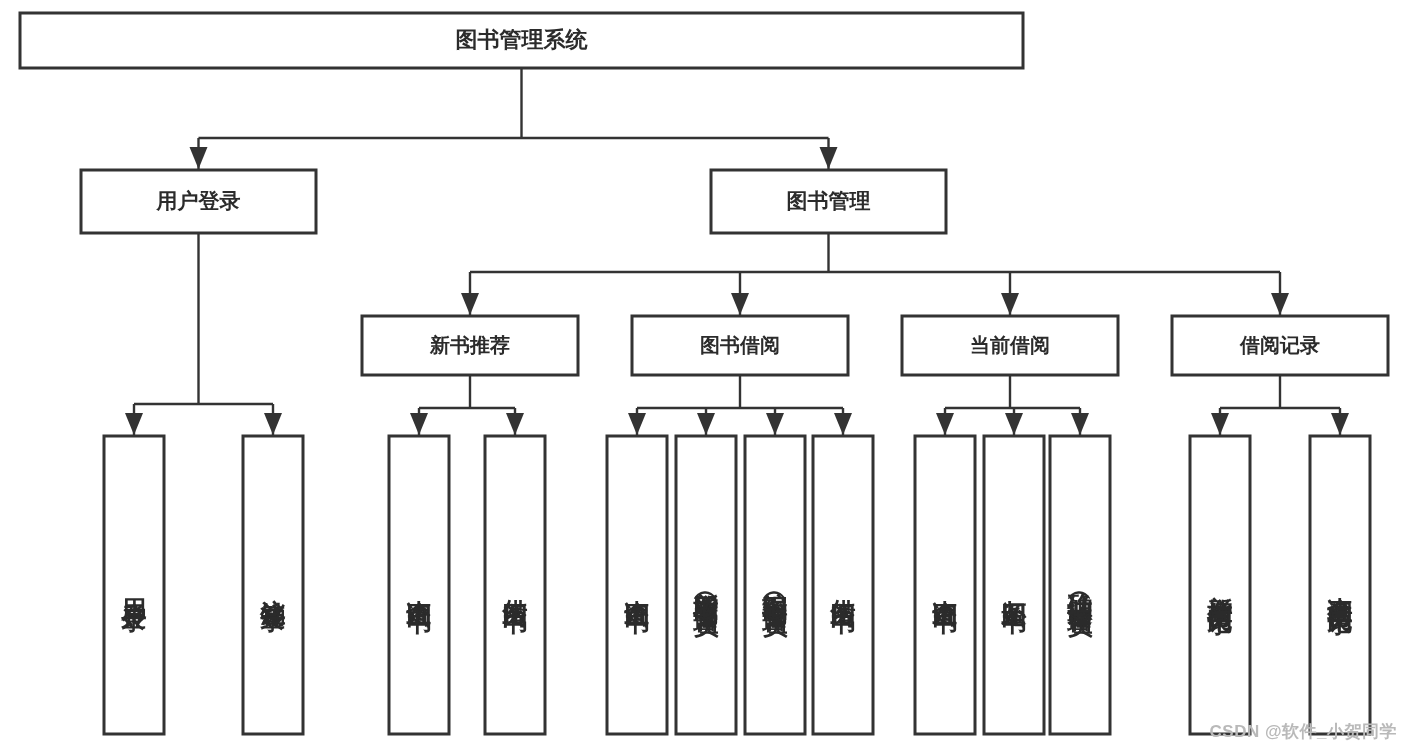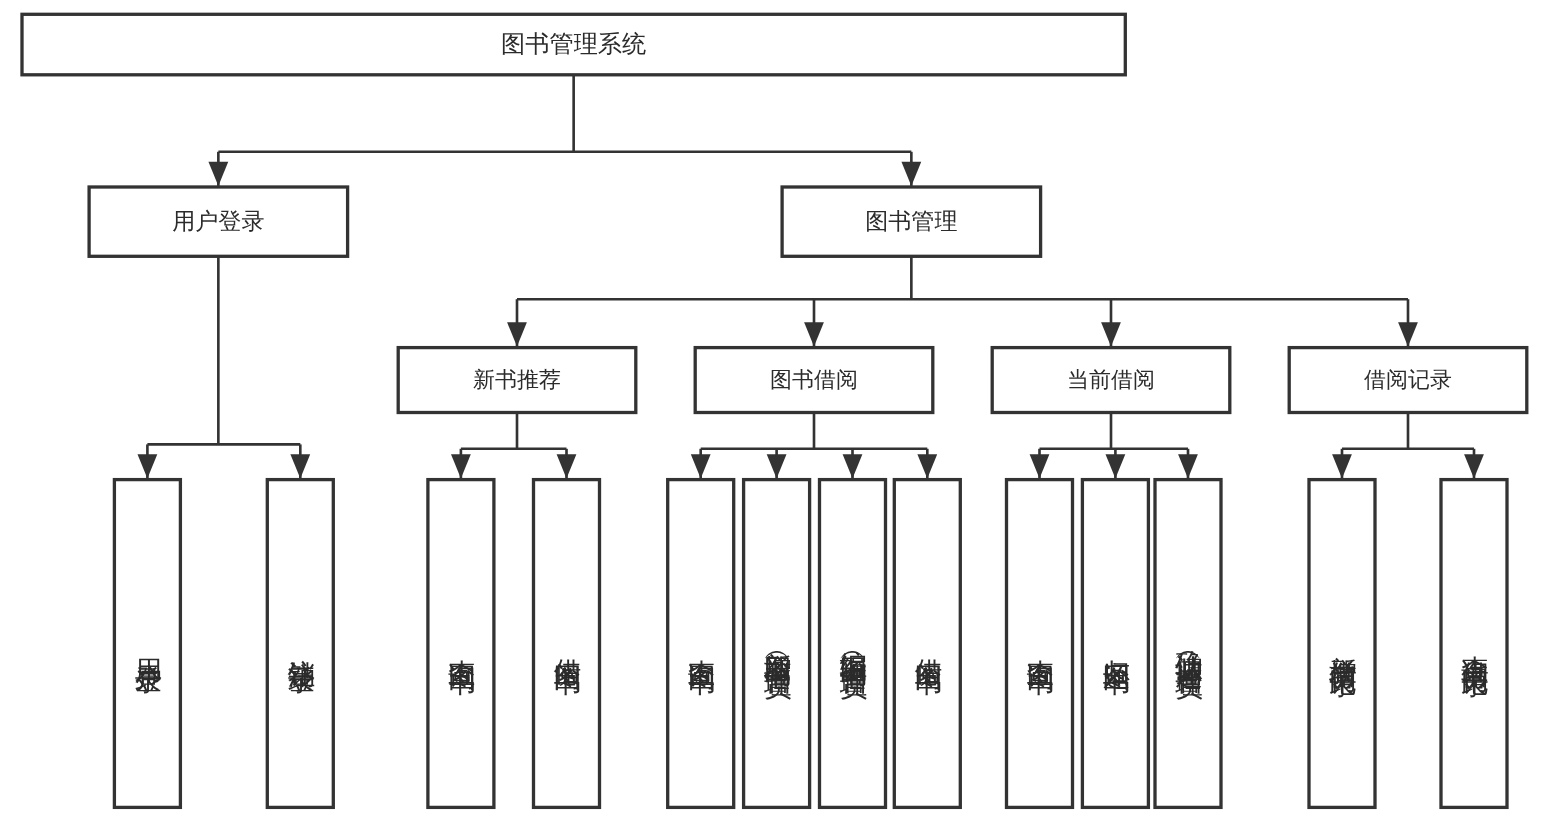--- a/index.html
+++ b/index.html
@@ -1,21 +1,21 @@
 <!DOCTYPE html>
 <html><head>
 <meta charset="utf-8">
 <style>
   html,body{margin:0;padding:0;background:#ffffff;}
   body{
     width:1405px;height:747px;
     font-family:"Liberation Sans","DejaVu Sans",sans-serif;
     overflow:hidden;
   }
-  #diagram-root{position:relative;width:1405px;height:747px;background:#fff;}
+  #diagram-root{position:relative;width:1405px;height:747px;background:#fff;font-weight:bold;}
   svg.flow{position:absolute;left:0;top:0;width:1405px;height:747px;display:block;}
   .node-rect{fill:#ffffff;stroke:#333333;stroke-width:3;}
   .conn{stroke:#333333;stroke-width:2.4;fill:none;}
   .arrow-head{fill:#333333;stroke:none;}
   .node-label{
     font-family:"Liberation Sans","DejaVu Sans",sans-serif;
     fill:#2b2b2b;
     text-anchor:middle;
     dominant-baseline:middle;
   }
@@ -178,13 +178,14 @@
         <span class="leaf-text">确认归还（管理员）</span>
       </div>
       <div class="leaf-wrap" style="left: 1190px; top: 436px; width: 60px; height: 298px;">
         <span class="leaf-text">新增借阅记录</span>
       </div>
       <div class="leaf-wrap" style="left: 1310px; top: 436px; width: 60px; height: 298px;">
         <span class="leaf-text">查询借阅记录</span>
       </div>
     </div>
 
+  <div class="watermark">CSDN @软件_小贺同学</div>
 </div>
 
 </body></html>

